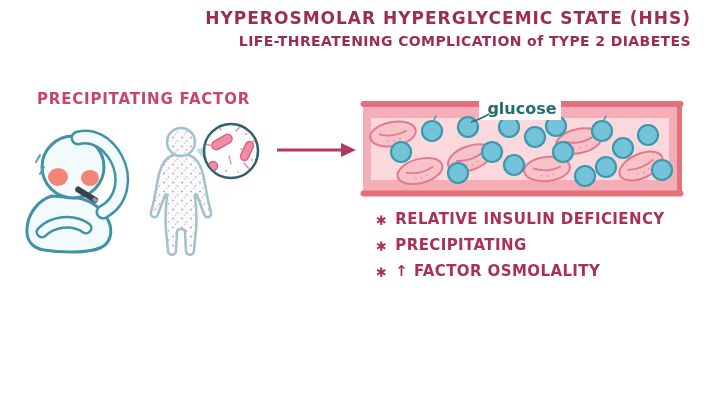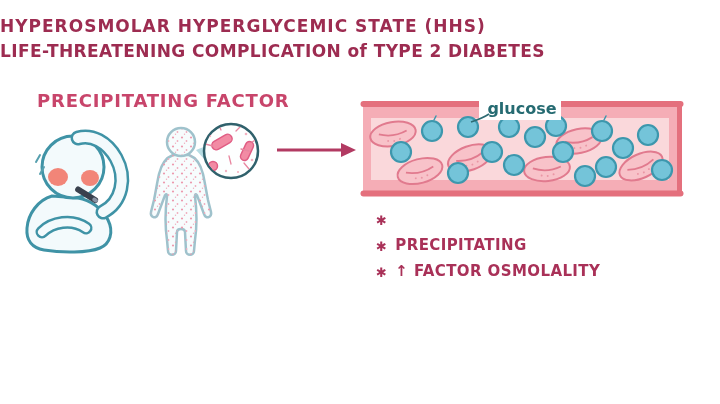--- a/index.html
+++ b/index.html
@@ -1,27 +1,27 @@
 <!DOCTYPE html>
 <html><head>
 <meta charset="utf-8">
 <style>
   html,body{margin:0;padding:0;background:#ffffff;}
   .canvas{
     position:relative;width:720px;height:404px;background:#ffffff;overflow:hidden;
     font-family:"DejaVu Sans","Liberation Sans",sans-serif;
   }
   .title{
-    position:absolute;top:16px;left:0;width:664px;text-align:left;
-    color:#9D2C51;font-weight:bold;
+    position:absolute;top:8px;left:0;width:664px;text-align:right;
+    color:#9D2C51;font-weight:bold;padding-left:27px;
   }
   .title .l1{font-size:17px;letter-spacing:1px;}
-  .title .l2{font-size:17px;letter-spacing:0.4px;margin-top:5px;}
+  .title .l2{font-size:14px;letter-spacing:0.4px;margin-top:5px;}
   .section-label{
-    position:absolute;left:37px;top:90px;font-size:18px;font-weight:bold;
+    position:absolute;left:37px;top:90px;font-size:15px;font-weight:bold;
     color:#C8456B;letter-spacing:0.8px;
   }
   .art{position:absolute;left:0;top:0;}
   .findings{
     position:absolute;left:376px;top:206px;color:#A93158;font-weight:bold;
     font-size:15px;letter-spacing:0.4px;
   }
   .finding{height:26px;display:flex;align-items:center;gap:8px;}
   .finding .bullet{font-size:13px;transform:translateY(1px);}
   .glucose-text{
@@ -239,20 +239,21 @@
         <rect x="479" y="95" width="82" height="25" fill="#FFFFFF"></rect>
         <path d="M 489,114 C 483,118 477,120 471,122" fill="none" stroke="#2E6B73" stroke-width="1.6"></path>
         <text x="522" y="114" text-anchor="middle" class="glucose-text">glucose</text>
       </g>
     </g>
   </svg>
 
   <div class="findings">
     <div class="finding">
       <span class="bullet">✱</span>
+      <span>RELATIVE INSULIN DEFICIENCY</span>
     </div>
     <div class="finding">
       <span class="bullet">✱</span>
       <span>PRECIPITATING</span>
     </div>
     <div class="finding">
       <span class="bullet">✱</span>
       <span>↑ FACTOR OSMOLALITY</span>
     </div>
   </div>

